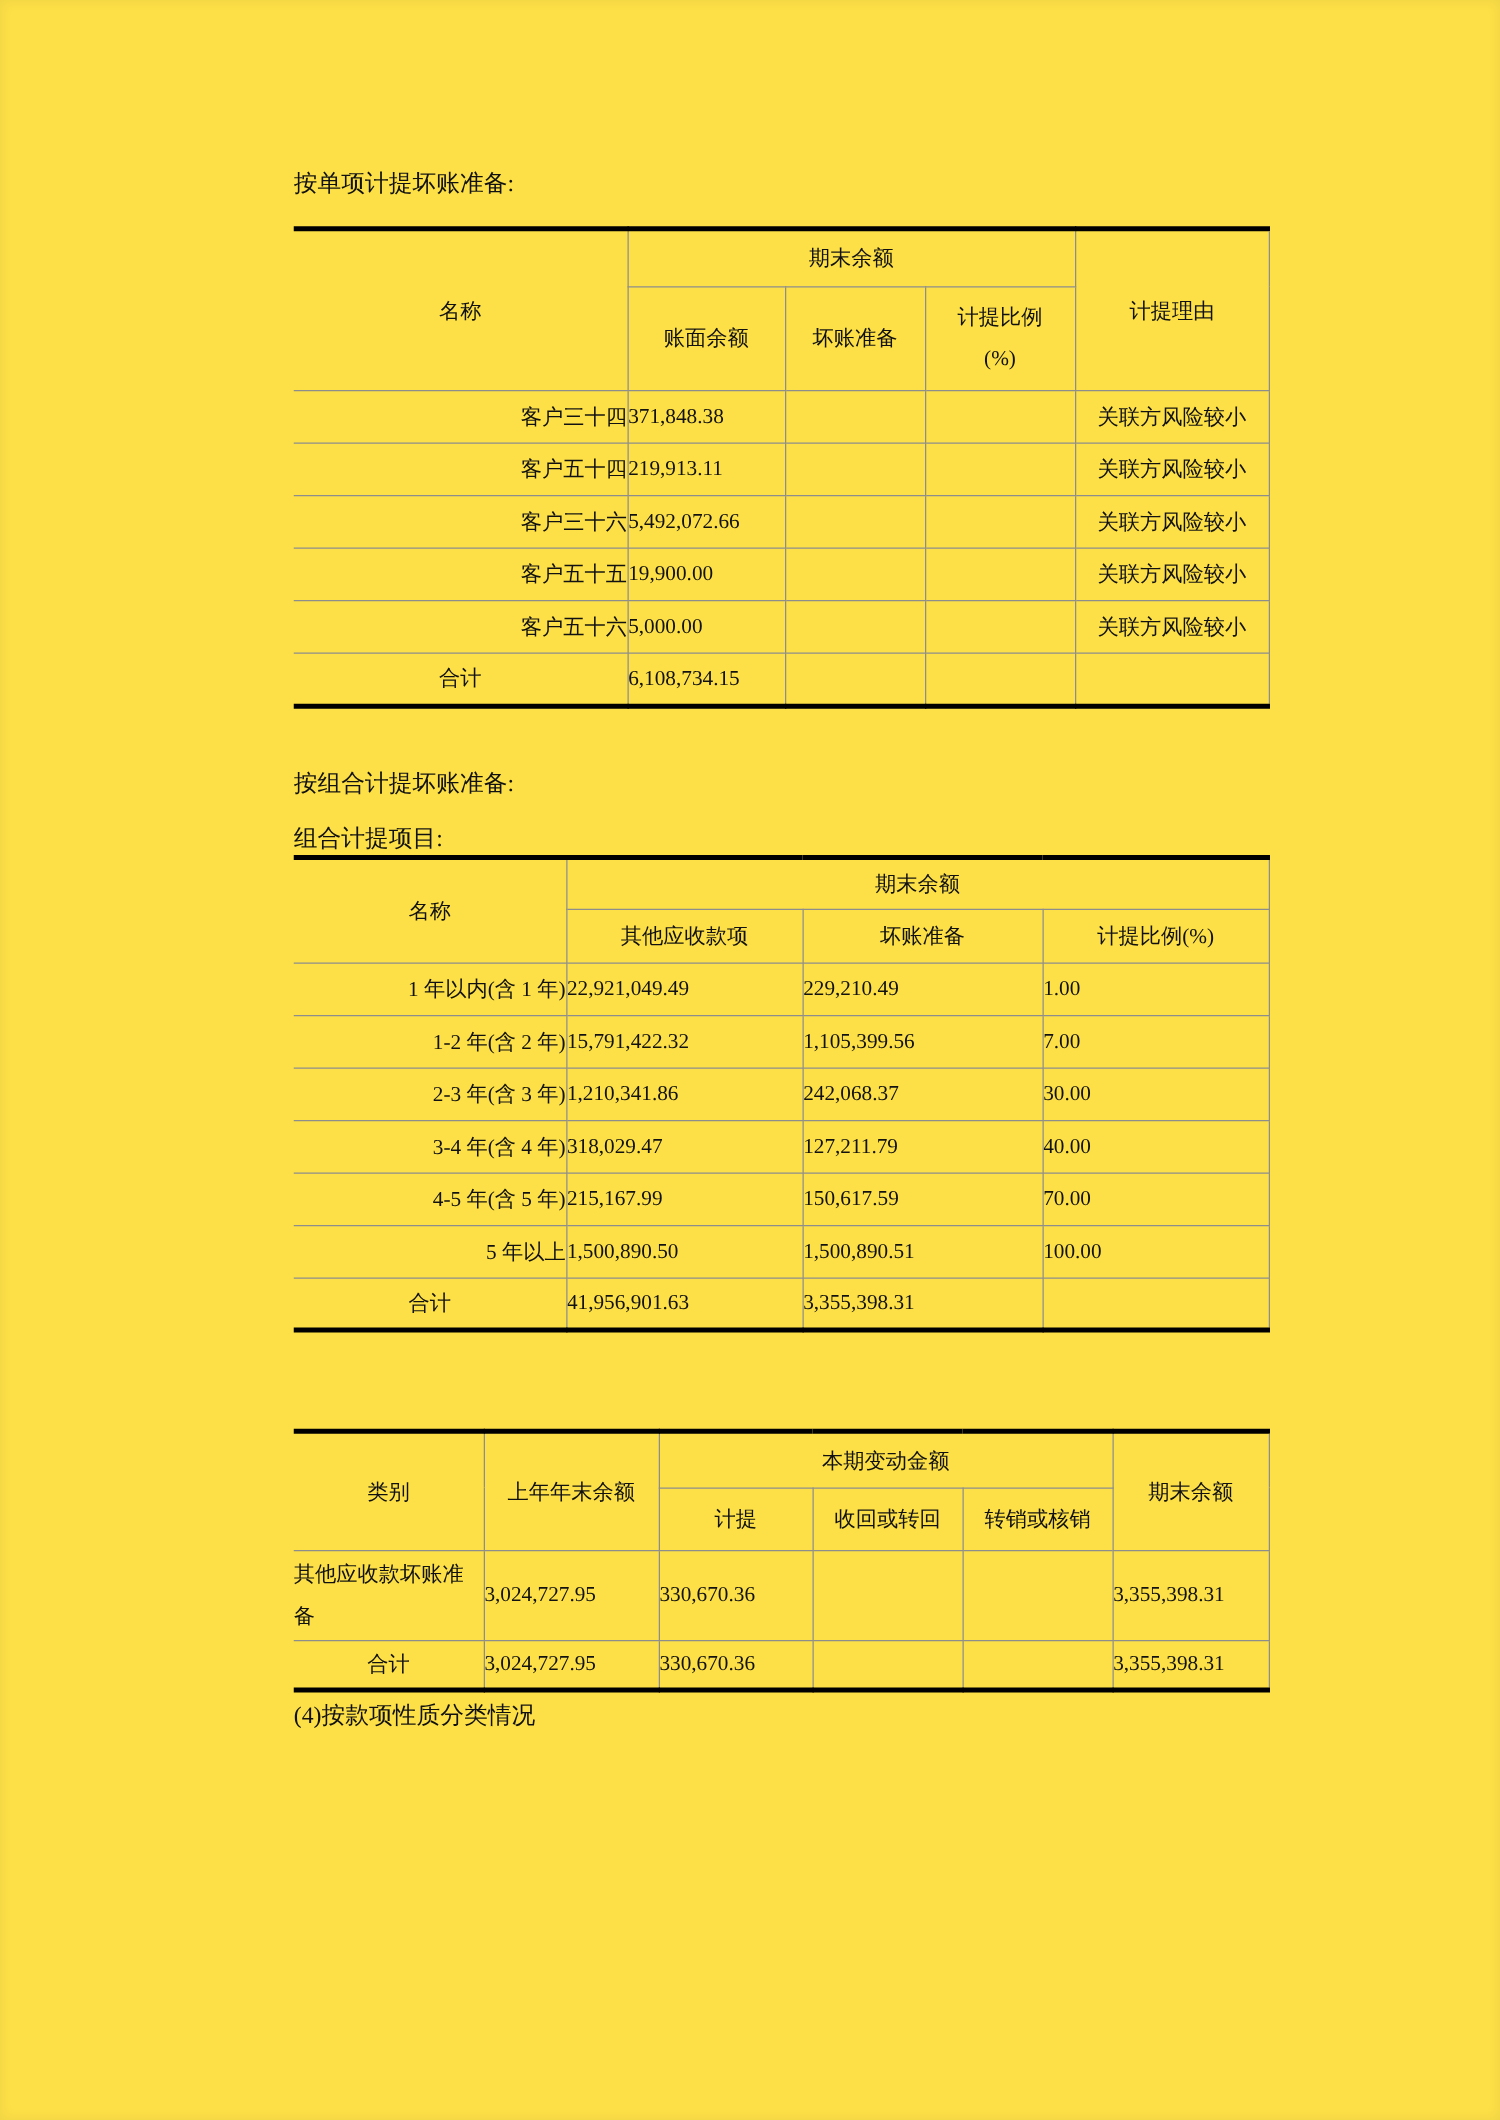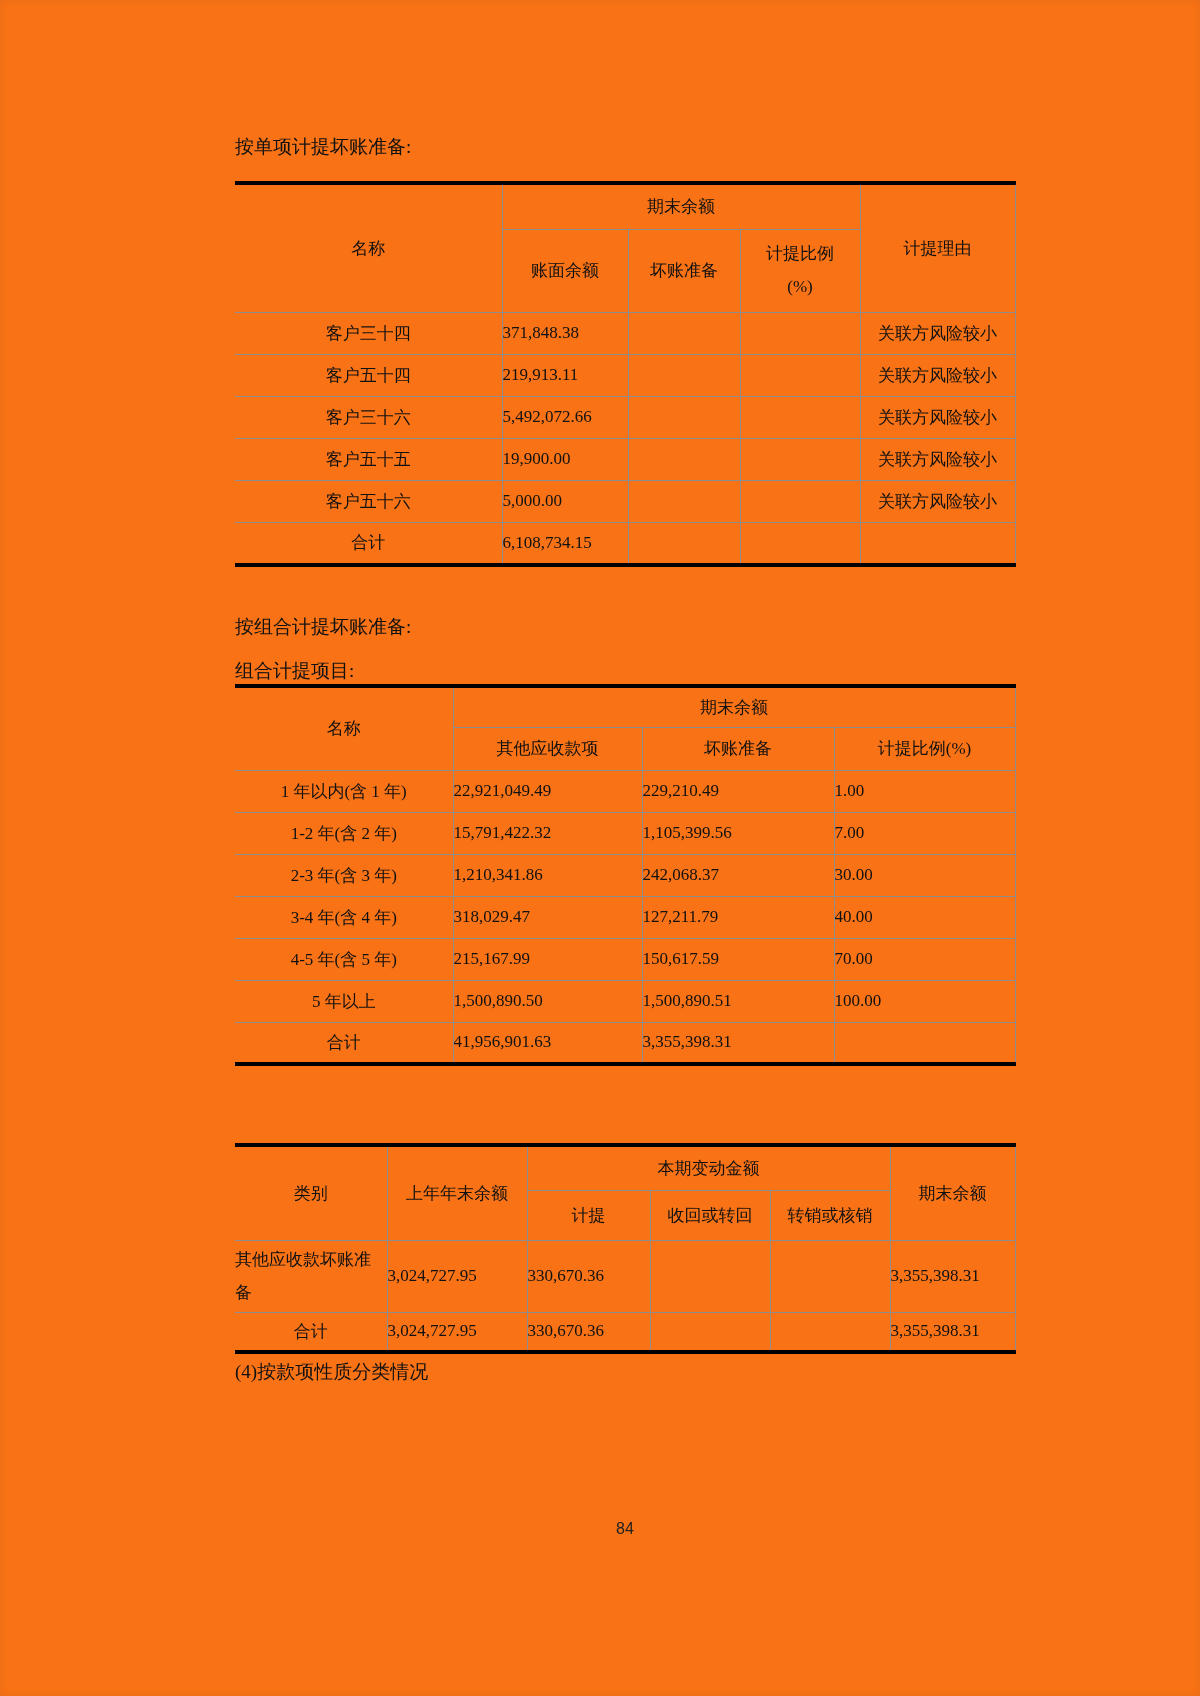--- a/index.html
+++ b/index.html
@@ -1,37 +1,37 @@
 <!DOCTYPE html>
 <html><head>
 <meta charset="utf-8">
 <style>
   html,body{margin:0;padding:0;background:#fff;}
   .page{
-    position:relative;width:1200px;height:1696px;background:#f97316;
+    position:relative;width:1200px;height:1696px;background:#fde047;
     font-family:"Liberation Serif","DejaVu Serif",serif;color:#111;
     overflow:hidden;box-shadow:inset 0 0 10px rgba(0,0,0,0.07);
   }
   .sec-title{
     position:absolute;left:235px;font-size:19px;white-space:nowrap;
     font-weight:normal;
   }
   table.fin{
     position:absolute;left:235px;width:780px;
     border-collapse:collapse;table-layout:fixed;
     border-top:4px solid #000;border-bottom:4px solid #000;
   }
   table.fin td{
     border:1px solid #8d8d8d;
     font-size:17px;font-weight:normal;vertical-align:middle;
     padding:0;overflow:hidden;
   }
   table.fin td:first-child{border-left:none;}
   td.c{text-align:center;}
-  td.l{text-align:center;padding-left:14px;}
+  td.l{text-align:right;padding-left:14px;}
   td.r{text-align:left;padding-right:14px;}
   td.name-wrap{text-align:left;padding-left:20px;padding-right:16px;line-height:33px;}
   .two-line{line-height:1.9;}
   #t1 tr.tier1{height:46px;} #t1 tr.tier2{height:83px;}
   #t1 tr.data{height:42px;}  #t1 tr.total{height:43px;}
   #t2 tr.tier1{height:41px;} #t2 tr.tier2{height:43px;}
   #t2 tr.data{height:42px;}  #t2 tr.total{height:42px;}
   #t3 tr.tier1{height:45px;} #t3 tr.tier2{height:50px;}
   #t3 tr.data{height:72px;}  #t3 tr.total{height:40px;}
   .page-number{
@@ -214,15 +214,14 @@
       <td class="r">330,670.36</td>
       <td class="r"></td>
       <td class="r"></td>
       <td class="r">3,355,398.31</td>
     </tr>
   </tbody>
     </table>
 
   <div class="sec-title" style="top:1359px;">(4)按款项性质分类情况</div>
 
-  <div class="page-number">84</div>
 
 </div>
 
 </body></html>

